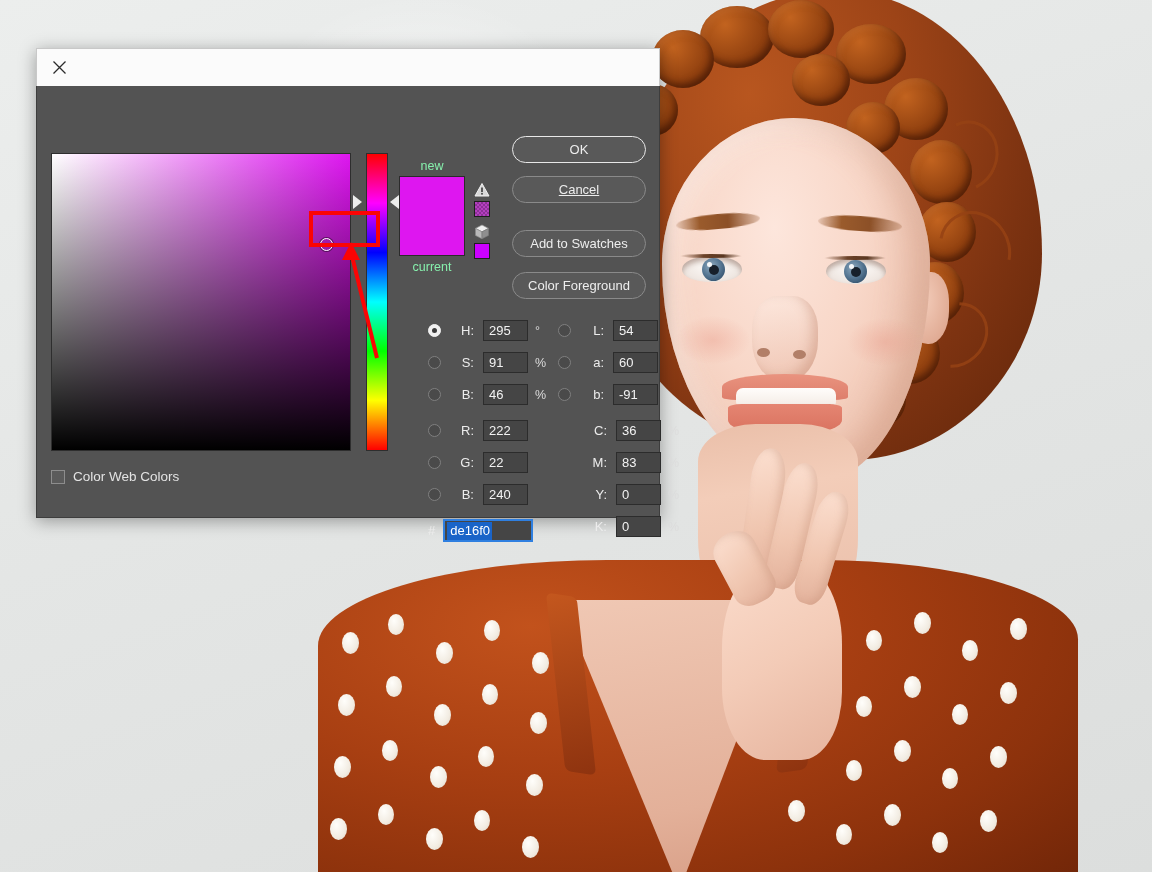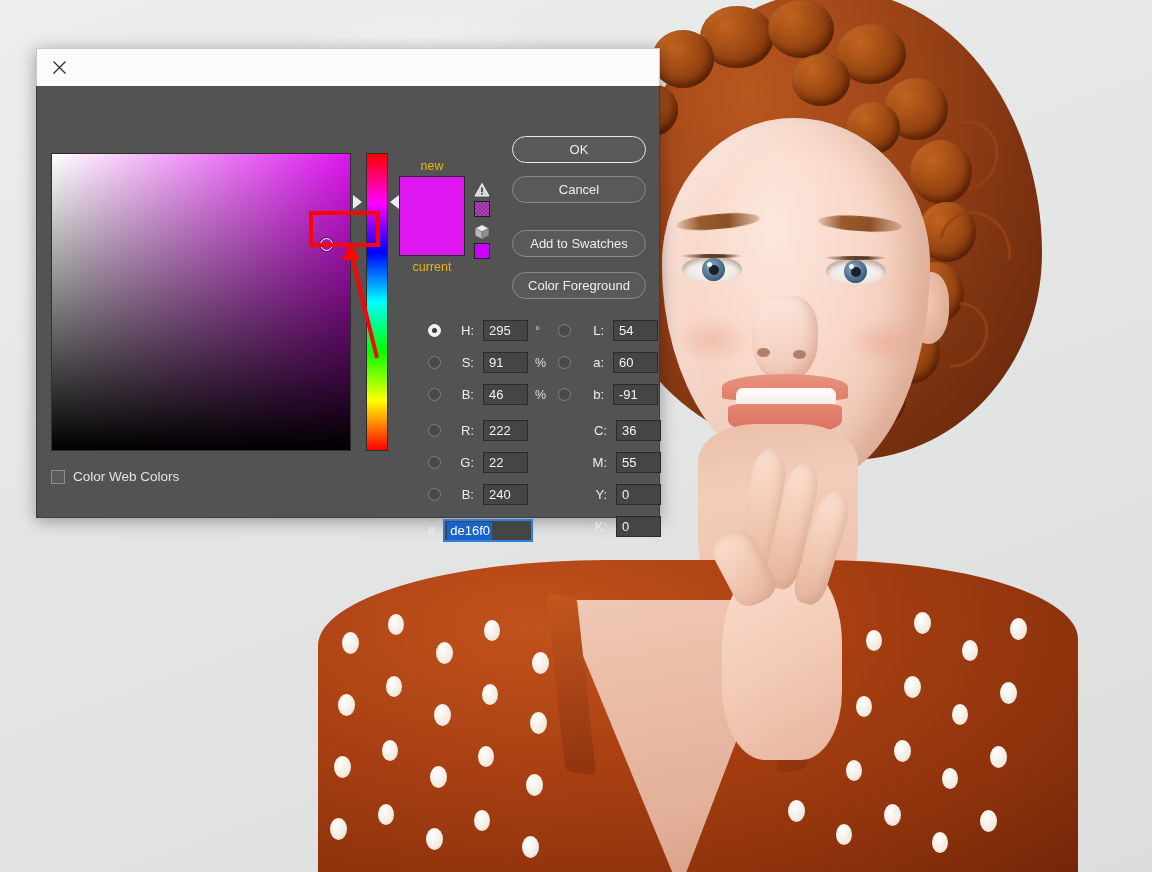--- a/index.html
+++ b/index.html
@@ -223,21 +223,21 @@
     width: 0; height: 0;
     border-top: 7px solid transparent;
     border-bottom: 7px solid transparent;
   }
   #hue-arrow-left  { left: 316px; border-left: 9px solid #ededed; }
   #hue-arrow-right { left: 353px; border-right: 9px solid #ededed; }
 
   
   #swatch-label-new, #swatch-label-current {
     position: absolute; left: 362px; width: 66px;
-    text-align: center; font-size: 12.5px; color: #eab308;
+    text-align: center; font-size: 12.5px; color: #86efac;
   }
   #swatch-label-new { top: 73px; }
   #swatch-label-current { top: 174px; }
   #swatch-box {
     position: absolute; left: 362px; top: 90px;
     width: 66px; height: 80px;
     border: 1px solid #2b2b2b;
   }
   #swatch-new, #swatch-current { width: 100%; height: 50%; }
 
@@ -264,21 +264,21 @@
     position: absolute; left: 475px; width: 134px; height: 27px;
     border-radius: 14px;
     background: #595959;
     border: 1px solid #8a8a8a;
     color: #ededed; font-size: 13px;
     display: flex; align-items: center; justify-content: center;
     cursor: pointer; user-select: none;
   }
   .pbtn.primary { border-color: #e8e8e8; }
   #btn-ok { top: 50px; }
-  #btn-cancel { top: 90px; }
+  #btn-cancel { top: 90px; text-decoration: underline; }
   #btn-swatches { top: 144px; }
   #btn-libraries { top: 186px; }
 
   
   #only-web {
     position: absolute; left: 14px; top: 383px;
     display: flex; align-items: center; gap: 8px;
     cursor: pointer;
   }
   #only-web-box {
@@ -569,21 +569,21 @@
       <div class="finput">-91</div>
     </div>
 
     <div class="frow" style="left:521px;top:334px;">
       <div class="flabel wide">C:</div>
       <div class="finput">36</div>
       <div class="funit">%</div>
     </div>
     <div class="frow" style="left:521px;top:366px;">
       <div class="flabel wide">M:</div>
-      <div class="finput">55</div>
+      <div class="finput">83</div>
       <div class="funit">%</div>
     </div>
     <div class="frow" style="left:521px;top:398px;">
       <div class="flabel wide">Y:</div>
       <div class="finput">0</div>
       <div class="funit">%</div>
     </div>
     <div class="frow" style="left:521px;top:430px;">
       <div class="flabel wide">K:</div>
       <div class="finput">0</div>

